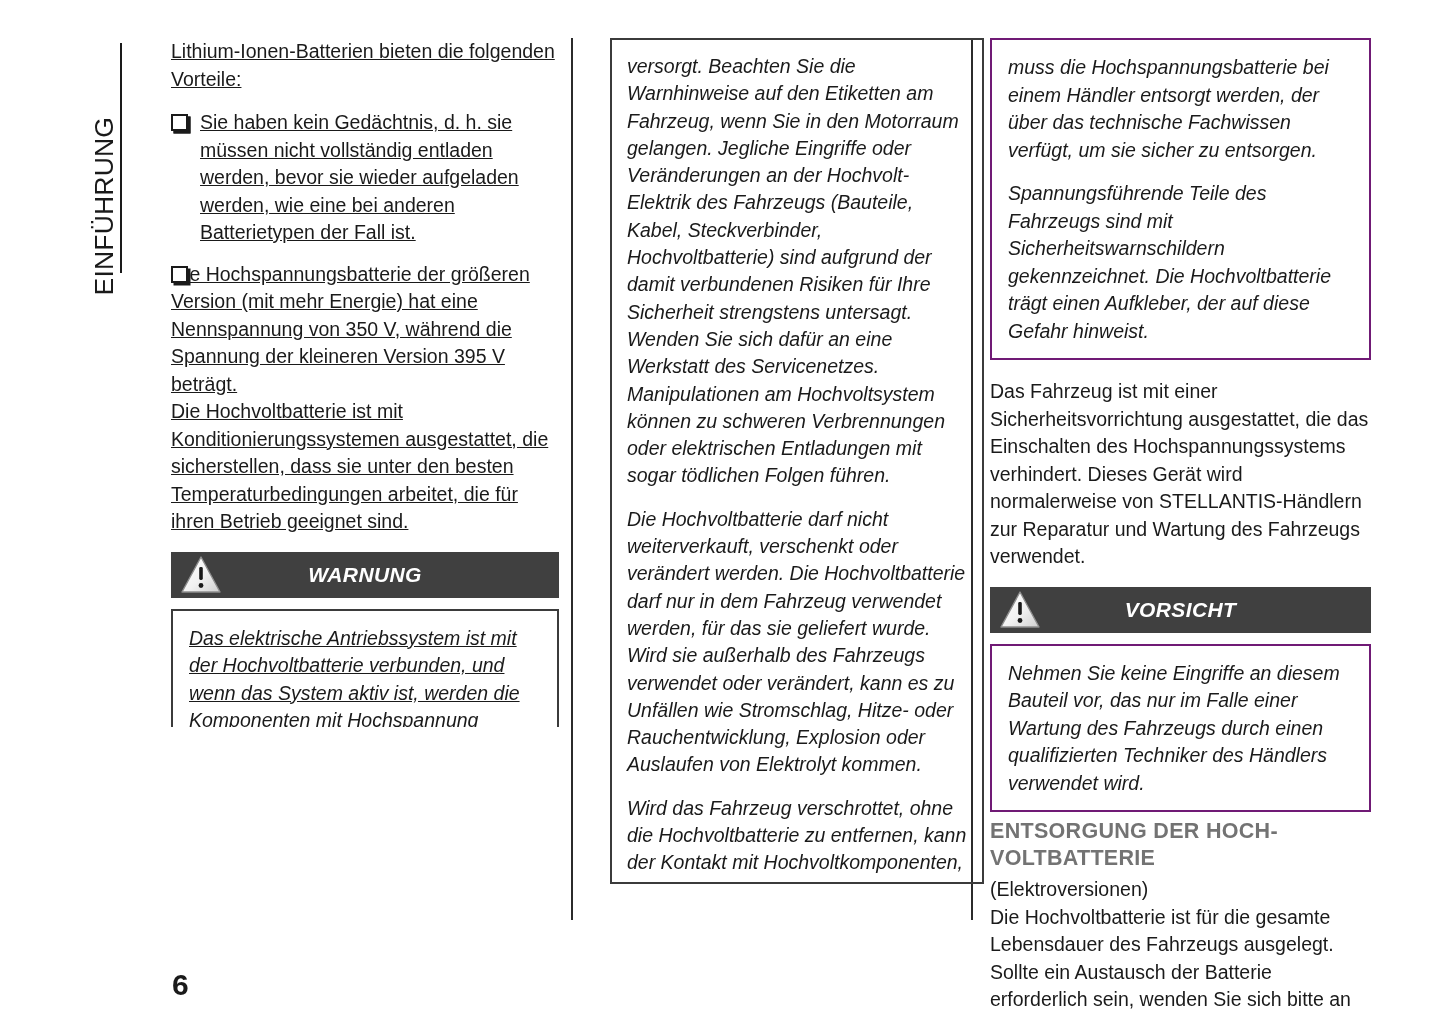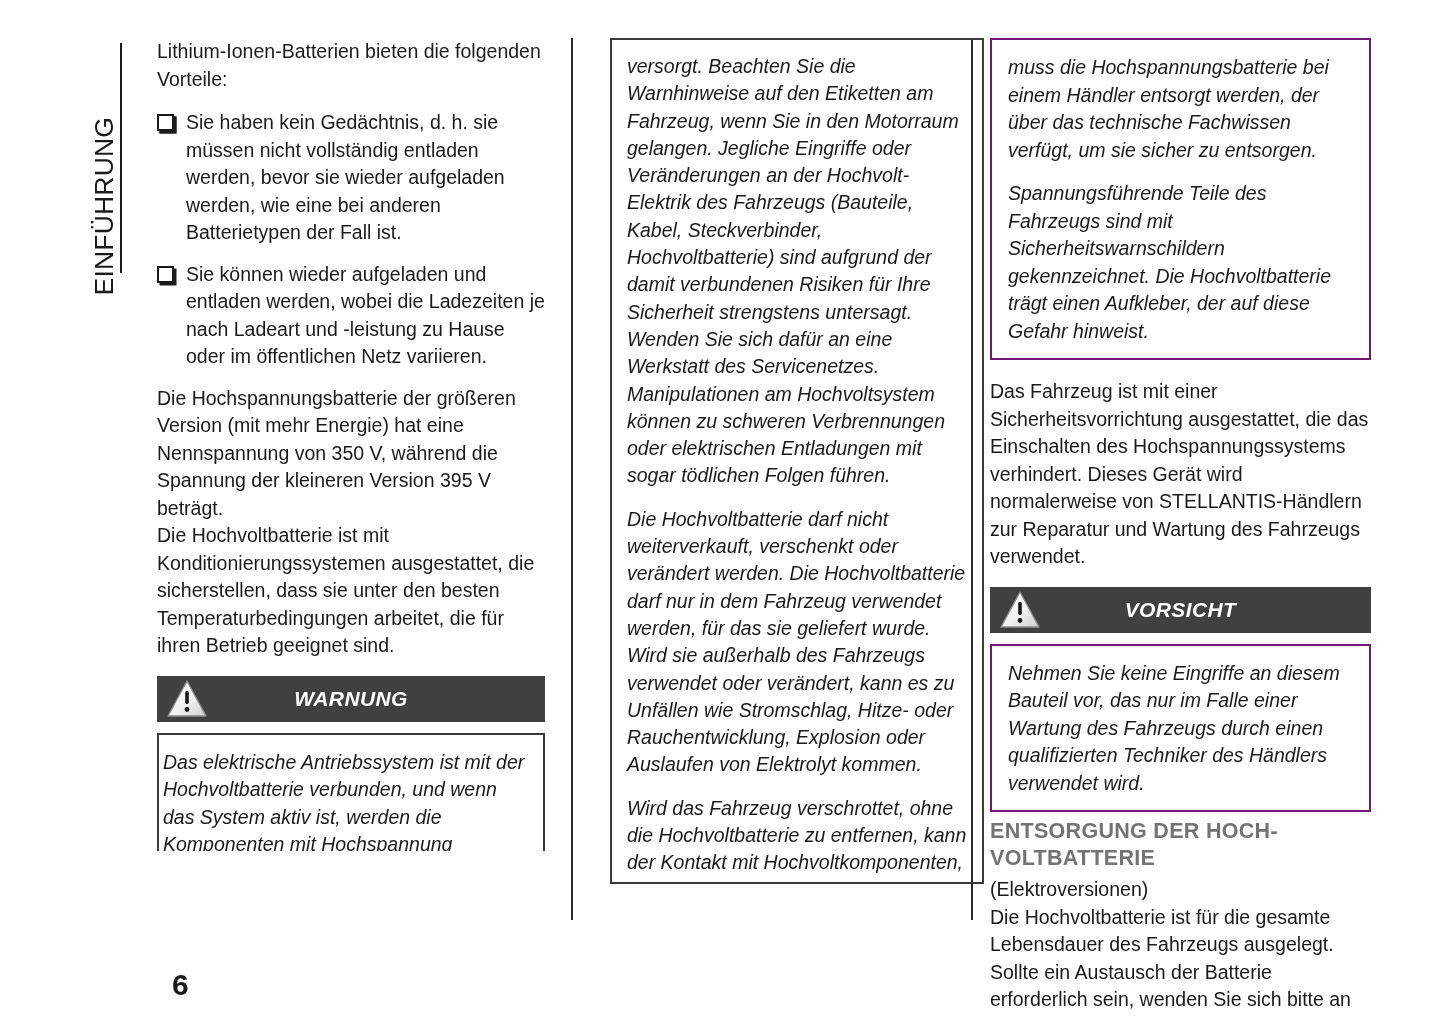--- a/index.html
+++ b/index.html
@@ -47,21 +47,21 @@
     width: 2px;
     height: 230px;
     background: #1a1a1a;
   }
 
   
   .col {
     position: absolute;
     top: 38px;
   }
-  .col-left  { left: 157px; width: 388px; }
+  .col-left  { left: 171px; width: 388px; text-decoration: underline; }
   .col-mid   { left: 610px; width: 374px; }
   .col-right { left: 990px; width: 381px; }
 
   .col-divider {
     position: absolute;
     top: 38px;
     width: 2px;
     height: 882px;
     background: #2b2b2b;
   }
@@ -153,21 +153,21 @@
     font-style: italic;
     font-size: 19.5px;
     line-height: 27.3px;
     margin: 0 0 16px 0;
   }
 
   
   .bleed-box {
     border: 2px solid #3b3b3b;
     border-bottom: none;
-    padding: 14px 16px 0 4px;
+    padding: 14px 16px 0 16px;
     height: 118px;
     box-sizing: border-box;
     overflow: hidden;
   }
   .bleed-box p {
     font-style: italic;
     font-size: 19.5px;
     line-height: 27.5px;
     margin: 0;
   }
@@ -212,21 +212,20 @@
     <ul class="bullets">
       <li>
         <span class="sq"></span>
       </li>
       <li>
         <span class="sq"></span>
         <span>Sie haben kein Gedächtnis, d. h. sie müssen nicht vollständig entladen werden, bevor sie wieder aufgeladen werden, wie eine bei anderen Batterietypen der Fall ist.</span>
       </li>
       <li>
         <span class="sq"></span>
-        <span>Sie können wieder aufgeladen und entladen werden, wobei die Ladezeiten je nach Ladeart und -leistung zu Hause oder im öffentlichen Netz variieren.</span>
       </li>
     </ul>
 
     <p class="tight">Die Hochspannungsbatterie der größeren Version (mit mehr Energie) hat eine Nennspannung von 350 V, während die Spannung der kleineren Version 395 V beträgt.</p>
     <p>Die Hochvoltbatterie ist mit Konditionierungssystemen ausgestattet, die sicherstellen, dass sie unter den besten Temperaturbedingungen arbeitet, die für ihren Betrieb geeignet sind.</p>
 
     <div class="warn-banner">
       <svg class="tri" viewBox="0 0 42 40">
         <defs>
           <linearGradient id="gwarn" x1="0" y1="0" x2="1" y2="1">

